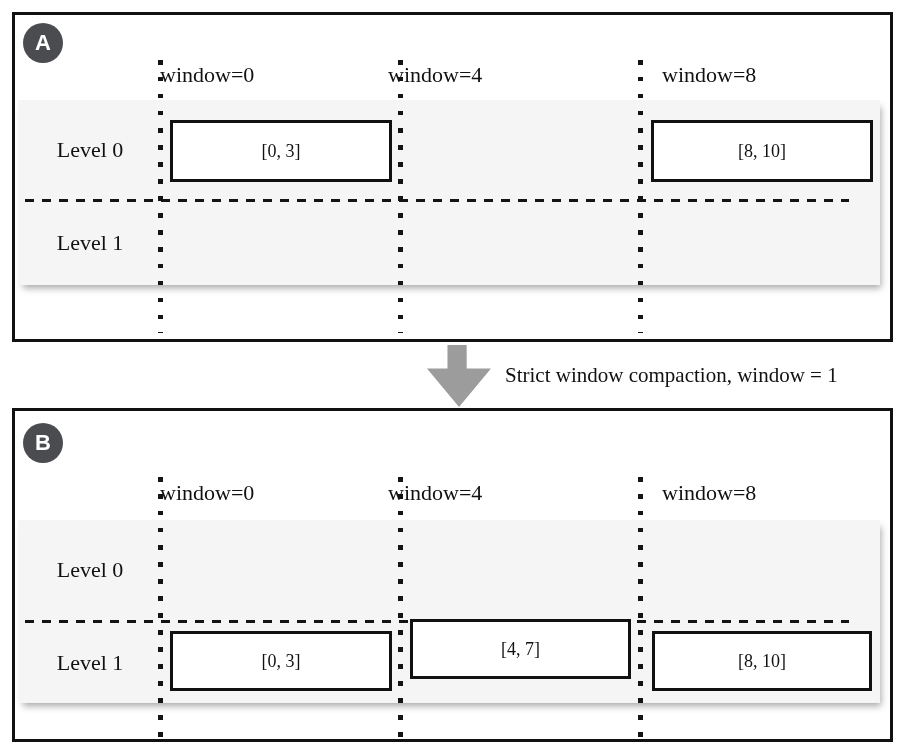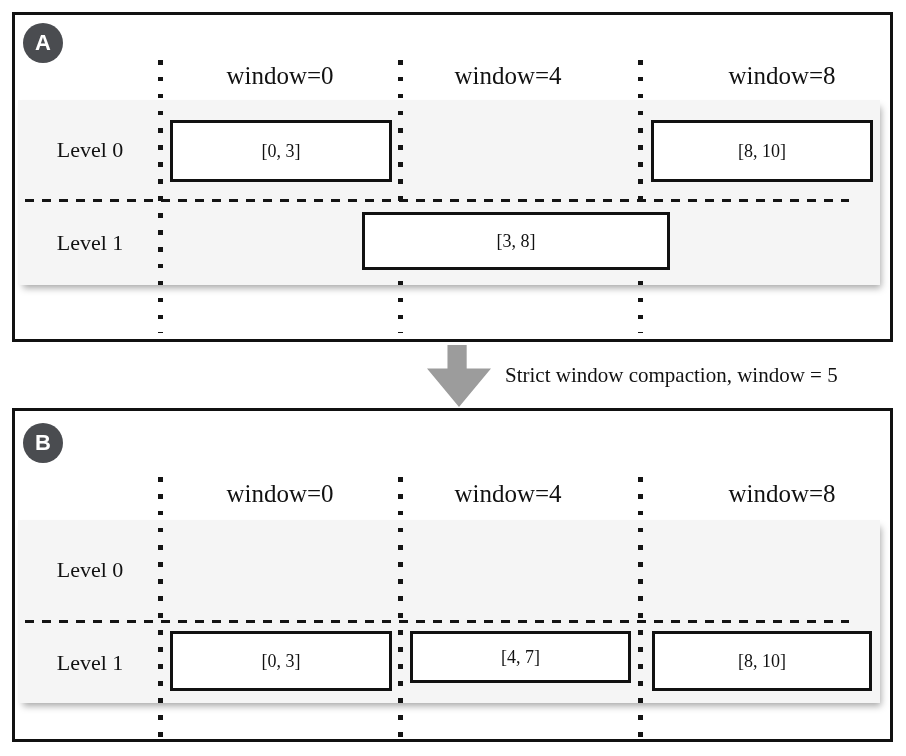--- a/index.html
+++ b/index.html
@@ -14,21 +14,21 @@
   .stage{position:relative;width:906px;height:756px;background:#fff;overflow:hidden;}
 
   .panel{position:absolute;left:12px;width:881px;border:3px solid var(--panel-border);background:#fff;overflow:hidden;}
 
   .badge{
     position:absolute;left:8px;top:8px;width:40px;height:40px;border-radius:50%;
     background:var(--badge-bg);color:#fff;display:flex;align-items:center;justify-content:center;
     font-family:"Liberation Sans","DejaVu Sans",sans-serif;font-weight:bold;font-size:22px;
   }
 
-  .win-label{position:absolute;width:240px;text-align:center;font-size:25px;}
+  .win-label{position:absolute;width:240px;font-size:22px;}
   .c0{left:145px;} .c1{left:373px;} .c2{left:647px;}
 
   .rows-bg{
     position:absolute;left:3px;width:862px;background:var(--row-bg);
     box-shadow:3px 5px 7px -2px rgba(0,0,0,0.35);
   }
 
   .vdots{
     position:absolute;width:5px;
     background-image:repeating-linear-gradient(to bottom,var(--line) 0px,var(--line) 4.5px,transparent 4.5px,transparent 17px);
@@ -75,42 +75,41 @@
     <div class="vdots v1" style="top:45px;height:273px"></div>
     <div class="vdots v2" style="top:45px;height:273px"></div>
 
     <div class="hdash" style="top:184px"></div>
 
     <div class="level-label" style="top:85px;height:100px">Level 0</div>
     <div class="level-label" style="top:186px;height:84px">Level 1</div>
 
     <div class="ibox" style="left:155px;top:105px;width:222px;height:62px">[0, 3]</div>
     <div class="ibox" style="left:636px;top:105px;width:222px;height:62px">[8, 10]</div>
-    <div class="ibox" style="left:347px;top:197px;width:308px;height:58px">[3, 8]</div>
   </section>
 
   <div class="arrow-shape"></div>
-  <div class="arrow-caption">Strict window compaction, window = 5</div>
+  <div class="arrow-caption">Strict window compaction, window = 1</div>
 
   <section class="panel" style="top:408px;height:334px">
     <div class="badge" style="top:12px">B</div>
 
     <div class="win-label c0" style="top:69px">window=0</div>
     <div class="win-label c1" style="top:69px">window=4</div>
     <div class="win-label c2" style="top:69px">window=8</div>
 
     <div class="rows-bg" style="top:109px;height:183px"></div>
 
     <div class="vdots v0" style="top:66px;height:260px"></div>
     <div class="vdots v1" style="top:66px;height:260px"></div>
     <div class="vdots v2" style="top:66px;height:260px"></div>
 
     <div class="hdash" style="top:209px"></div>
 
     <div class="level-label" style="top:109px;height:100px">Level 0</div>
     <div class="level-label" style="top:211px;height:81px">Level 1</div>
 
     <div class="ibox" style="left:155px;top:220px;width:222px;height:60px">[0, 3]</div>
-    <div class="ibox" style="left:395px;top:220px;width:221px;height:52px">[4, 7]</div>
+    <div class="ibox" style="left:395px;top:208px;width:221px;height:60px">[4, 7]</div>
     <div class="ibox" style="left:637px;top:220px;width:220px;height:60px">[8, 10]</div>
   </section>
 
 </div>
 
 </body></html>

